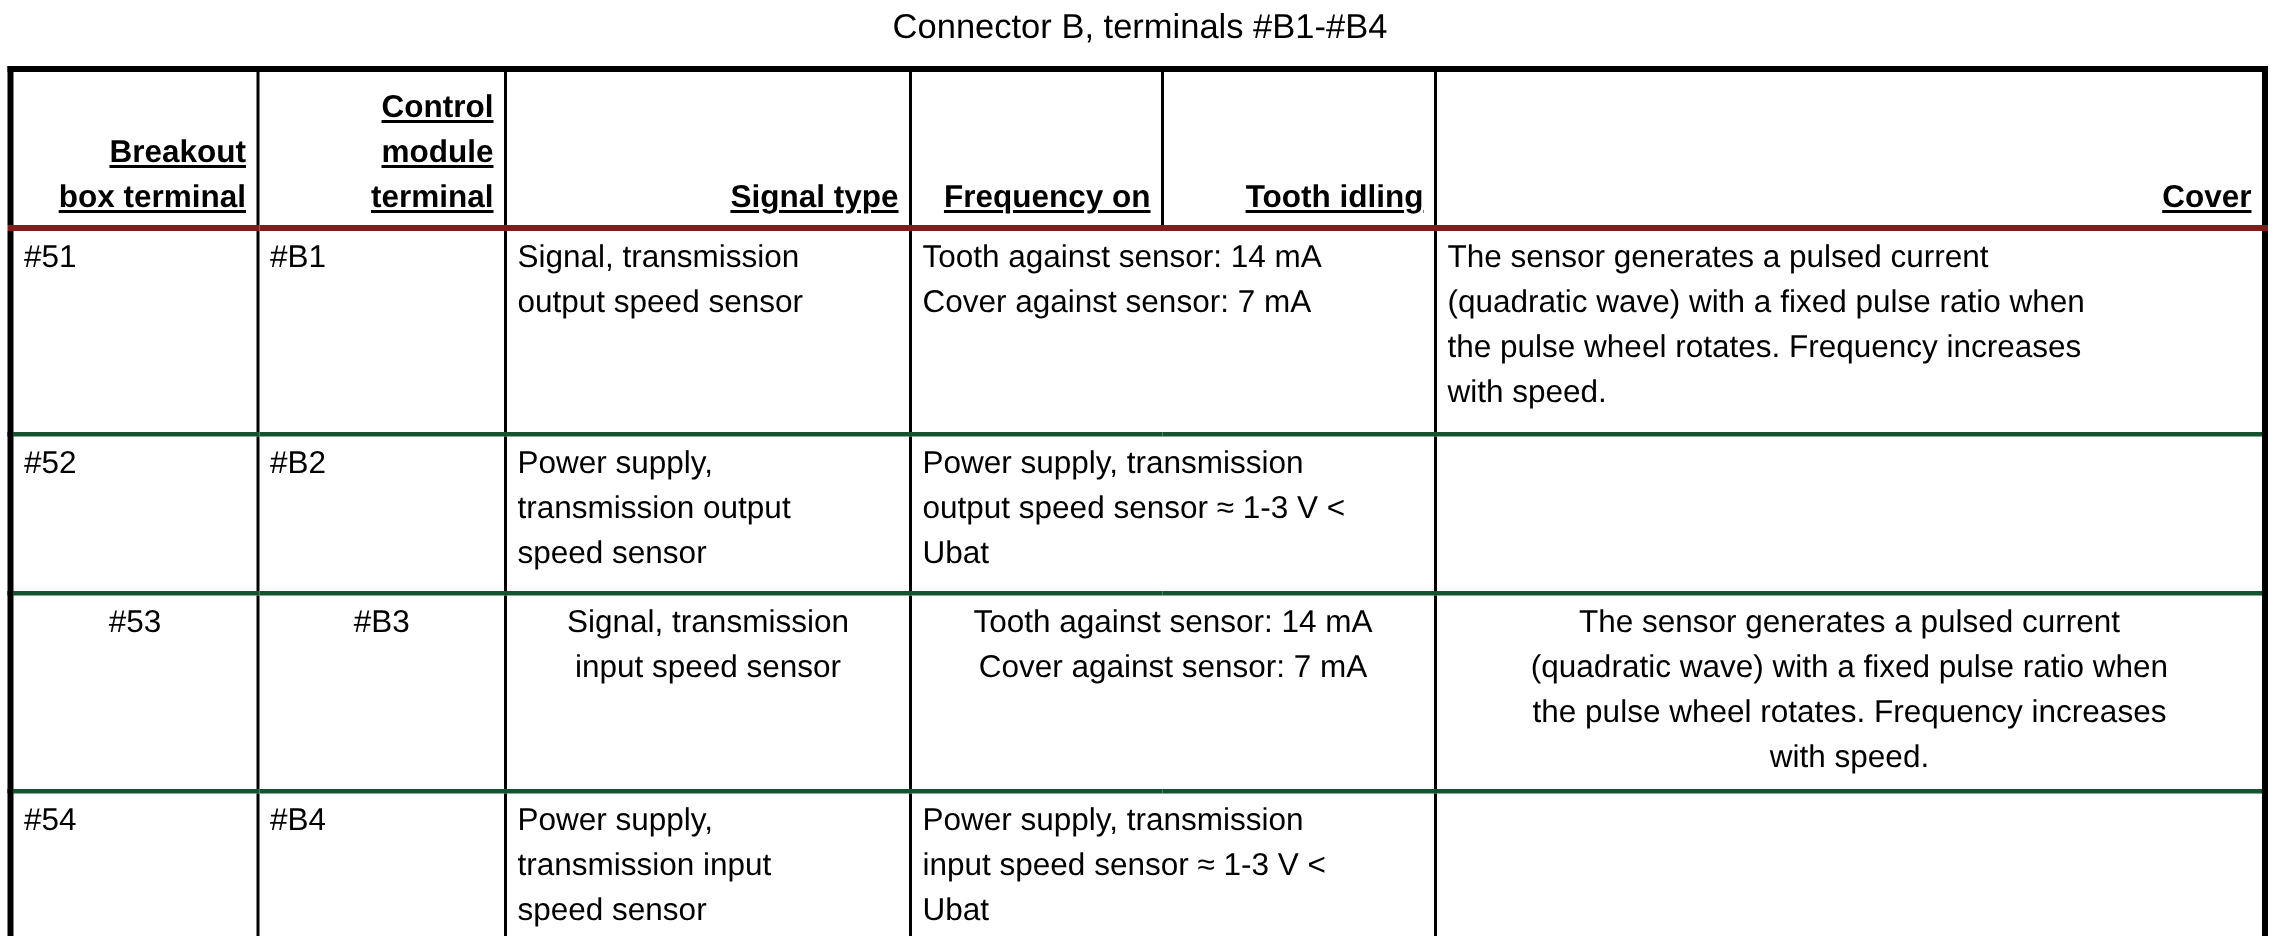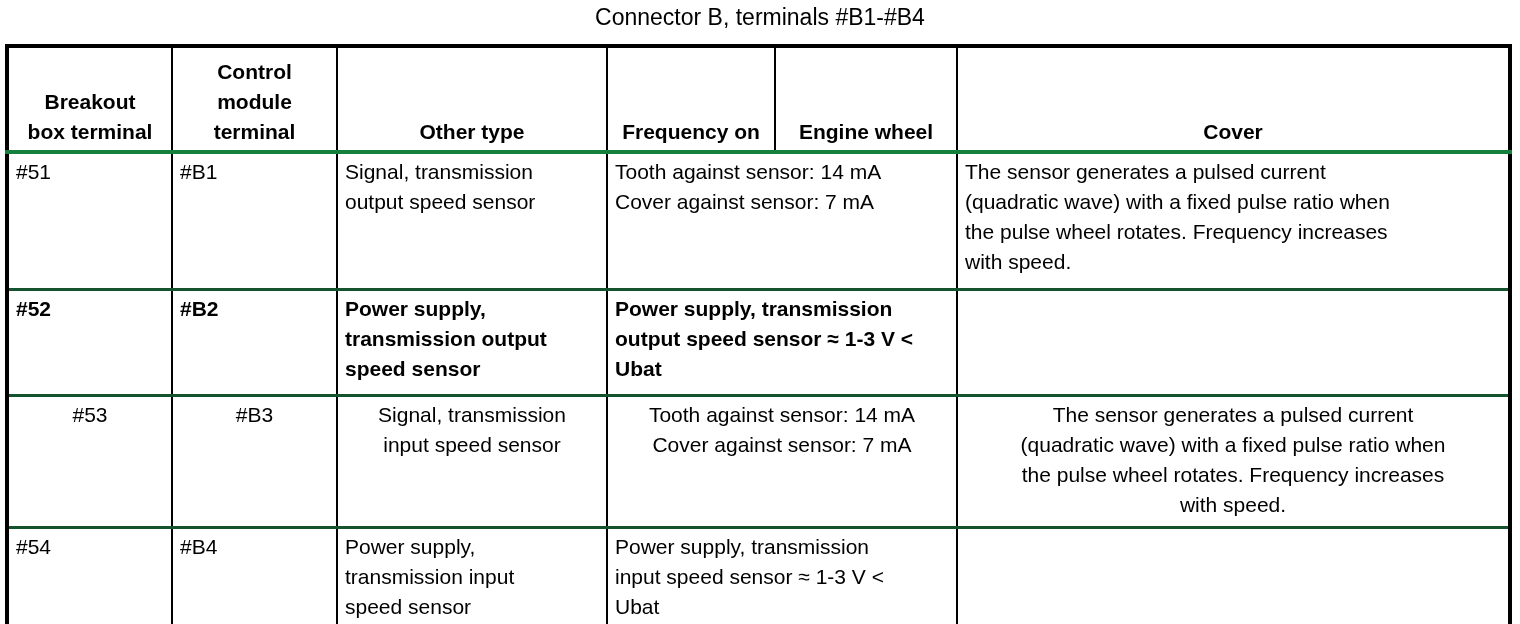--- a/index.html
+++ b/index.html
@@ -41,31 +41,32 @@
   table.terminals th,
   table.terminals td {
     border-left: 2px solid #000000;
     border-right: 2px solid #000000;
     padding: 3px 7px 3px 7px;
     white-space: pre-line;
     overflow: hidden;
   }
   table.terminals thead th {
     font-weight: bold;
-    text-align: center;
+    text-align: right;
     vertical-align: bottom;
     height: 96px;
-    border-bottom: 4px solid #15803d;
+    border-bottom: 4px solid #7f1d1d;
+    text-decoration: underline;
   }
   table.terminals tbody td {
     vertical-align: top;
     border-top: 3px solid #14532d;
   }
   tr.row-h1 td { height: 128px; }
-  tr.row-h2 td { height: 97px; font-weight: bold; }
+  tr.row-h2 td { height: 97px; }
   tr.row-h3 td { height: 123px; text-align: center; }
   tr.row-h4 td { height: 96px; }
 </style>
 </head>
 <body>
 
 <div class="page">
 
   <div class="doc-title">Connector B, terminals #B1-#B4</div>
 
@@ -78,23 +79,23 @@
       <col style="width:182px">
       <col style="width:553px">
     </colgroup>
     <thead>
       <tr>
         <th>Breakout
 box terminal</th>
         <th>Control
 module
 terminal</th>
-        <th>Other type</th>
+        <th>Signal type</th>
         <th>Frequency on</th>
-        <th>Engine wheel</th>
+        <th>Tooth idling</th>
         <th>Cover</th>
       </tr>
     </thead>
     <tbody>
       <tr class="row-h1">
         <td>#51</td>
         <td>#B1</td>
         <td>Signal, transmission
 output speed sensor</td>
         <td colspan="2">Tooth against sensor: 14 mA

